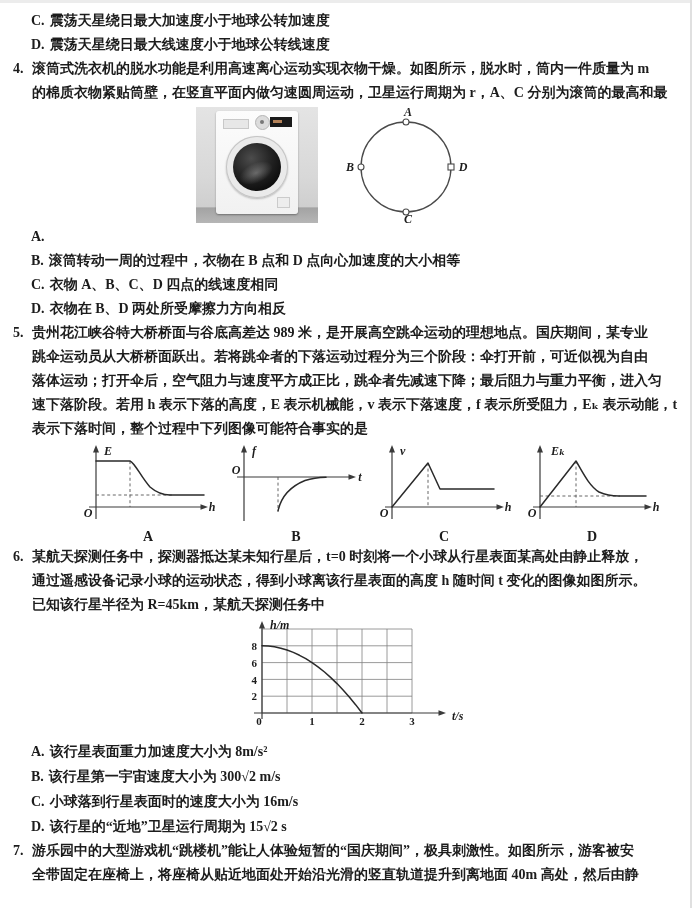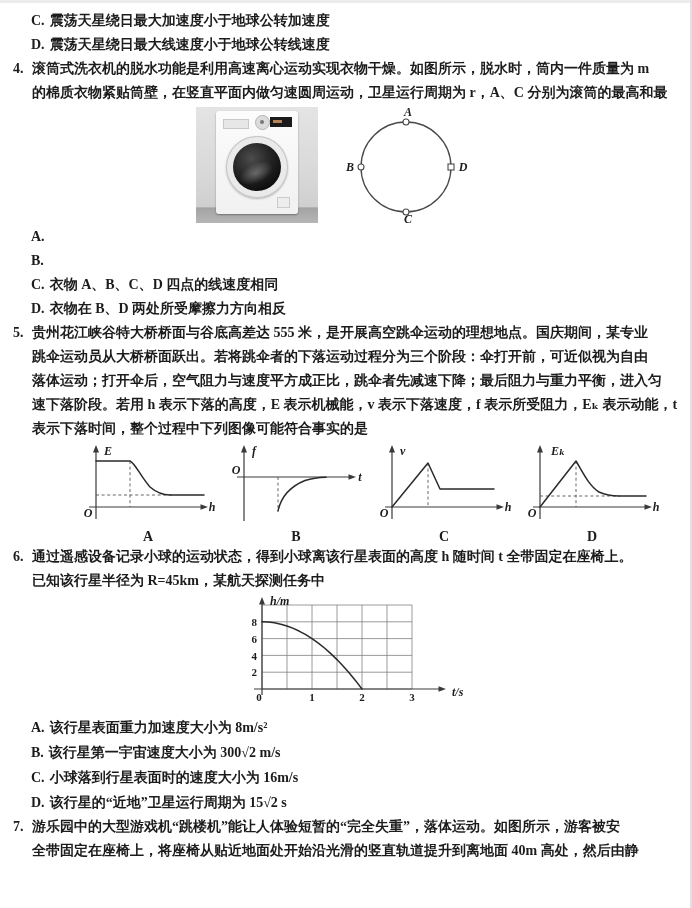--- a/index.html
+++ b/index.html
@@ -101,35 +101,36 @@
       <text class="ital" x="121" y="64" text-anchor="middle">D</text>
     </svg>
   </div>
 
   <div>
     <div class="tline opt">
       <span class="olabel">A.</span>
     </div>
     <div class="tline opt">
       <span class="olabel">B.</span>
+      <span>滚筒转动一周的过程中，衣物在 B 点和 D 点向心加速度的大小相等</span>
     </div>
     <div class="tline opt">
       <span class="olabel">C.</span>
       <span>衣物 A、B、C、D 四点的线速度相同</span>
     </div>
     <div class="tline opt">
       <span class="olabel">D.</span>
       <span>衣物在 B、D 两处所受摩擦力方向相反</span>
     </div>
   </div>
 
   <div class="qpara">
     <div class="tline qnum">5.</div>
     <div class="qbody">
-      <div class="tline">贵州花江峡谷特大桥桥面与谷底高差达 555 米，是开展高空跳伞运动的理想地点。国庆期间，某专业</div>
+      <div class="tline">贵州花江峡谷特大桥桥面与谷底高差达 989 米，是开展高空跳伞运动的理想地点。国庆期间，某专业</div>
       <div class="tline">跳伞运动员从大桥桥面跃出。若将跳伞者的下落运动过程分为三个阶段：伞打开前，可近似视为自由</div>
       <div class="tline">落体运动；打开伞后，空气阻力与速度平方成正比，跳伞者先减速下降；最后阻力与重力平衡，进入匀</div>
       <div class="tline">速下落阶段。若用 h 表示下落的高度，E 表示机械能，v 表示下落速度，f 表示所受阻力，Eₖ 表示动能，t</div>
       <div class="tline">表示下落时间，整个过程中下列图像可能符合事实的是</div>
     </div>
   </div>
 
   <div class="graphrow">
     <div class="gwrap">
       <svg width="140" height="82" viewBox="0 0 140 82">
@@ -187,21 +188,22 @@
         <text class="ital" x="134" y="68" text-anchor="middle">h</text>
         <text class="ital" x="10" y="74" text-anchor="middle">O</text>
       </svg>
       <div class="glabel">D</div>
     </div>
   </div>
 
   <div class="qpara">
     <div class="tline qnum">6.</div>
     <div class="qbody">
-      <div class="tline">通过遥感设备记录小球的运动状态，得到小球离该行星表面的高度 h 随时间 t 全带固定在座椅上。</div>
+      <div class="tline">某航天探测任务中，探测器抵达某未知行星后，t=0 时刻将一个小球从行星表面某高处由静止释放，</div>
+      <div class="tline">通过遥感设备记录小球的运动状态，得到小球离该行星表面的高度 h 随时间 t 变化的图像如图所示。</div>
       <div class="tline">已知该行星半径为 R=45km，某航天探测任务中</div>
     </div>
   </div>
 
   <div class="chartwrap">
     <svg id="q6svg" width="244" height="114" viewBox="0 0 244 114">
       <g>
           <line x1="34" x2="34" y1="94" y2="10" class="gridline"></line>
           <line x1="59" x2="59" y1="94" y2="10" class="gridline"></line>
           <line x1="84" x2="84" y1="94" y2="10" class="gridline"></line>
@@ -249,18 +251,18 @@
     </div>
     <div class="tline opt">
       <span class="olabel">D.</span>
       <span>该行星的“近地”卫星运行周期为 15√2 s</span>
     </div>
   </div>
 
   <div class="qpara">
     <div class="tline qnum">7.</div>
     <div class="qbody">
-      <div class="tline">游乐园中的大型游戏机“跳楼机”能让人体验短暂的“完全失重”，落体运动。如图所示，游客被安</div>
+      <div class="tline">游乐园中的大型游戏机“跳楼机”能让人体验短暂的“国庆期间”，极具刺激性。如图所示，游客被安</div>
       <div class="tline">全带固定在座椅上，将座椅从贴近地面处开始沿光滑的竖直轨道提升到离地面 40m 高处，然后由静</div>
     </div>
   </div>
 
 </div>
 
 </body></html>

